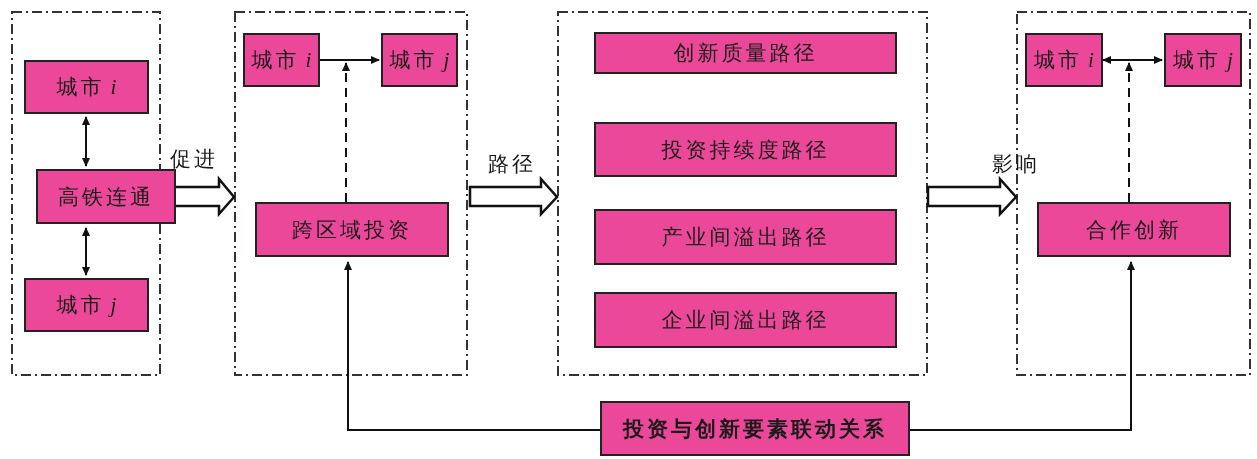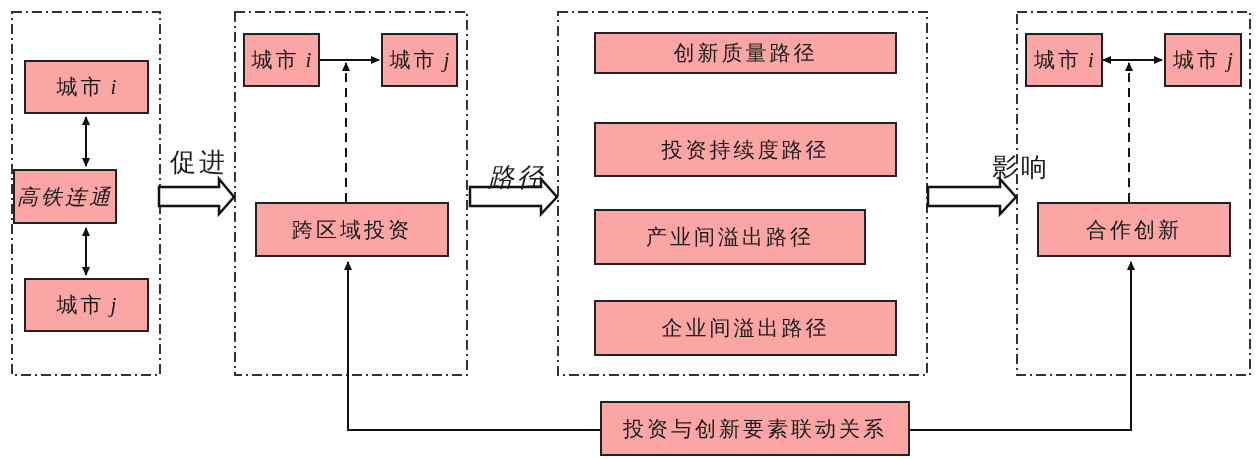--- a/index.html
+++ b/index.html
@@ -1,23 +1,23 @@
 <!DOCTYPE html>
 <html><head>
 <meta charset="utf-8">
 <style>
   html, body { margin: 0; padding: 0; background: #ffffff; }
   body { width: 1257px; height: 459px; position: relative; overflow: hidden;
          font-family: "DejaVu Serif", "Liberation Serif", serif; color: #1a1a1a; }
   svg.wires { position: absolute; left: 0; top: 0; width: 1257px; height: 459px; }
   .box { position: absolute; box-sizing: border-box; border: 2px solid #222;
-         background: #fca5a5; display: flex; align-items: center; justify-content: center;
+         background: #ec4899; display: flex; align-items: center; justify-content: center;
          font-size: 21px; letter-spacing: 3px; white-space: nowrap; }
   .box i { font-family: "Liberation Serif", serif; font-style: italic; margin-left: 6px; letter-spacing: 0; }
-  .lbl { position: absolute; font-size: 26px; letter-spacing: 3px; white-space: nowrap; }
+  .lbl { position: absolute; font-size: 21px; letter-spacing: 3px; white-space: nowrap; }
 </style>
 </head>
 <body>
 
 <svg class="wires" viewBox="0 0 1257 459">
   <defs>
     <marker id="ah" markerWidth="10" markerHeight="10" refX="8" refY="5" orient="auto-start-reverse" markerUnits="userSpaceOnUse">
       <path d="M0,1 L9,5 L0,9 Z" fill="#111"></path>
     </marker>
   </defs>
@@ -43,21 +43,21 @@
   <path d="M928,187 H1000 V179 L1016,197 L1000,214 V206 H928 Z" fill="#fff" stroke="#111" stroke-width="2.5"></path>
 
   <polyline points="600,430 348,430 348,262" fill="none" stroke="#111" stroke-width="2" marker-end="url(#ah)"></polyline>
   <polyline points="910,430 1131,430 1131,262" fill="none" stroke="#111" stroke-width="2" marker-end="url(#ah)"></polyline>
 </svg>
 
 <div class="box" style="left:24px;top:60px;width:125px;height:54px;">
   <span>城市</span>
     <i>i</i>
 </div>
-<div class="box" style="left:13px;top:169px;width:104px;height:55px;font-style:italic;">
+<div class="box" style="left:36px;top:169px;width:140px;height:55px;">
   <span>高铁连通</span>
 </div>
 <div class="box" style="left:24px;top:278px;width:125px;height:54px;">
   <span>城市</span>
     <i>j</i>
 </div>
 
 <div class="lbl" style="left:170px;top:145px;">促进</div>
 
 <div class="box" style="left:243px;top:33px;width:77px;height:54px;">
@@ -65,44 +65,44 @@
     <i>i</i>
 </div>
 <div class="box" style="left:381px;top:33px;width:77px;height:54px;">
   <span>城市</span>
     <i>j</i>
 </div>
 <div class="box" style="left:255px;top:202px;width:194px;height:55px;justify-content:center;">
   <span>跨区域投资</span>
 </div>
 
-<div class="lbl" style="left:488px;top:160px;font-style:italic;">路径</div>
+<div class="lbl" style="left:488px;top:150px;">路径</div>
 
 <div class="box" style="left:594px;top:32px;width:303px;height:42px;">
   <span>创新质量路径</span>
 </div>
 <div class="box" style="left:594px;top:122px;width:303px;height:55px;text-align:right;">
   <span>投资持续度路径</span>
 </div>
-<div class="box" style="left:594px;top:209px;width:272px;height:56px;">
+<div class="box" style="left:594px;top:209px;width:303px;height:56px;">
   <span>产业间溢出路径</span>
 </div>
-<div class="box" style="left:594px;top:292px;width:303px;height:56px;margin-top:8px;">
+<div class="box" style="left:594px;top:292px;width:303px;height:56px;">
   <span>企业间溢出路径</span>
 </div>
 
 <div class="lbl" style="left:992px;top:150px;">影响</div>
 
 <div class="box" style="left:1025px;top:33px;width:78px;height:54px;">
   <span>城市</span>
     <i>i</i>
 </div>
 <div class="box" style="left:1164px;top:33px;width:78px;height:54px;">
   <span>城市</span>
     <i>j</i>
 </div>
 <div class="box" style="left:1037px;top:202px;width:194px;height:55px;">
   <span>合作创新</span>
 </div>
 
-<div class="box" style="left:600px;top:401px;width:310px;height:55px;">
+<div class="box" style="left:600px;top:401px;width:310px;height:55px;font-weight:bold;">
   <span>投资与创新要素联动关系</span>
 </div>
 
 </body></html>

